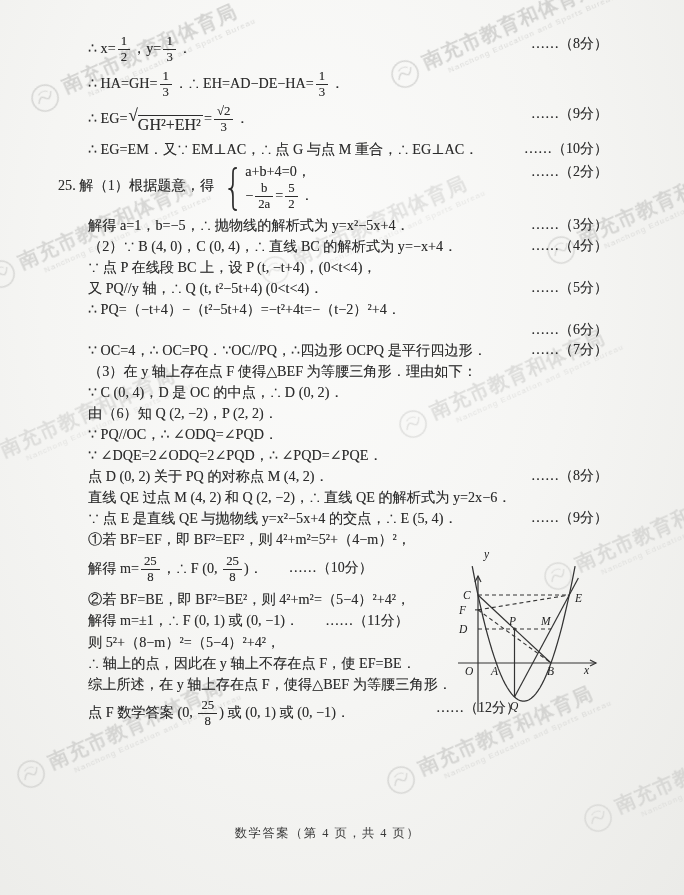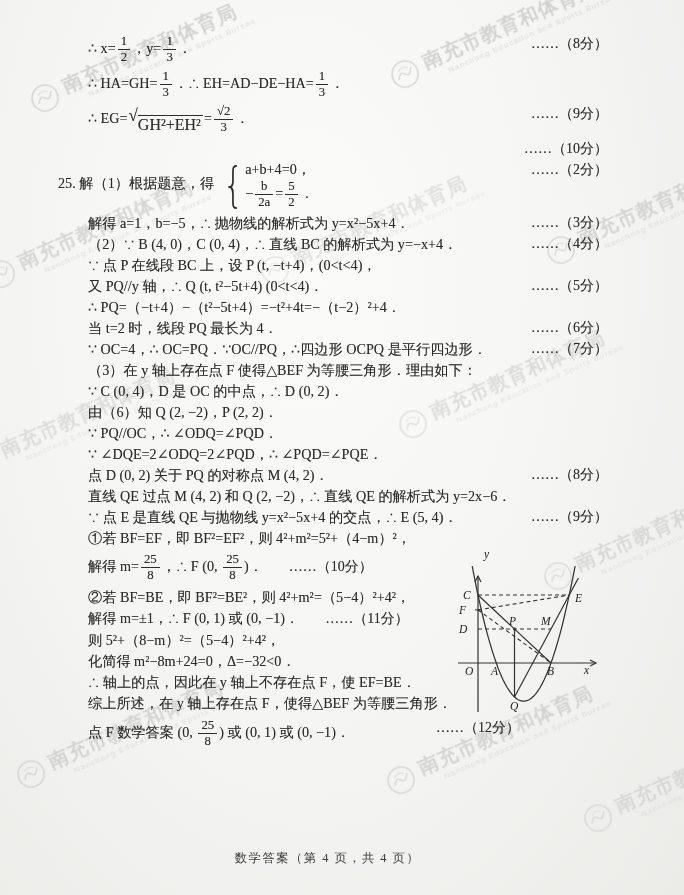--- a/index.html
+++ b/index.html
@@ -38,21 +38,21 @@
   .score{font-size:14px;white-space:nowrap;}
   .sc-r{float:right;}
   .sc-m{float:right;margin-right:88px;}
   .sc-i{margin-left:26px;}
   
   #figure{position:absolute;left:450px;top:542px;width:184px;height:178px;z-index:2;}
   #figure svg{display:block;}
   #figure text{font-family:"Liberation Serif","DejaVu Serif",serif;font-style:italic;
                font-size:11.5px;fill:#222;}
   
-  .footer{position:absolute;top:850px;left:0;width:655px;text-align:center;z-index:2;
+  .footer{position:absolute;top:825px;left:0;width:655px;text-align:center;z-index:2;
           font-size:12.3px;letter-spacing:1.5px;color:#3a3a3a;}
 </style>
 </head>
 <body>
 
 <div class="page">
   <div id="watermarks">
       <div class="wm" style="left: 32px; top: 88px; opacity: 0.55;">
         <span><svg class="wm-logo" viewBox="0 0 30 30" xmlns="http://www.w3.org/2000/svg">
             <circle cx="15" cy="15" r="13" fill="none" stroke="#bcbcba" stroke-width="1.6"></circle>
@@ -175,49 +175,48 @@
         </div>
       </div>
     </div>
   <div id="content">
       <div class="line tall"><span class="score sc-r">……（8分）</span><span class="t">∴ x=</span><span class="frac"><span class="fn">1</span><span class="fd">2</span></span><span class="t">，y=</span><span class="frac"><span class="fn">1</span><span class="fd">3</span></span><span class="t">．</span></div>
       <div class="line tall"><span class="t">∴ HA=GH=</span><span class="frac"><span class="fn">1</span><span class="fd">3</span></span><span class="t">．∴ EH=AD−DE−HA=</span><span class="frac"><span class="fn">1</span><span class="fd">3</span></span><span class="t">．</span></div>
       <div class="line tall"><span class="score sc-r">……（9分）</span><span class="t">∴ EG=</span><span class="sqrt">
           <span class="rs">√</span>
           <span class="rb">GH²+EH²</span>
         </span><span class="t">=</span><span class="frac"><span class="fn">√2</span><span class="fd">3</span></span><span class="t">．</span></div>
-      <div class="line"><span class="score sc-r">……（10分）</span></div>
+      <div class="line"><span class="score sc-r">……（10分）</span><span class="t">∴ EG=EM．又∵ EM⊥AC，∴ 点 G 与点 M 重合，∴ EG⊥AC．</span></div>
       <div class="line xtall hang"><span class="score sc-r">……（2分）</span><span class="t">25. 解（1）根据题意，得 </span><span class="cases">
           <span class="brace">{</span>
           <span class="ccol">
             <span class="crow"><span class="t">a+b+4=0，</span></span>
             <span class="crow"><span class="t">−</span><span class="frac"><span class="fn">b</span><span class="fd">2a</span></span><span class="t">=</span><span class="frac"><span class="fn">5</span><span class="fd">2</span></span><span class="t">．</span></span>
           </span>
         </span></div>
       <div class="line"><span class="score sc-r">……（3分）</span><span class="t">解得 a=1，b=−5，∴ 抛物线的解析式为 y=x²−5x+4．</span></div>
       <div class="line"><span class="score sc-r">……（4分）</span><span class="t">（2）∵ B (4, 0)，C (0, 4)，∴ 直线 BC 的解析式为 y=−x+4．</span></div>
       <div class="line"><span class="t">∵ 点 P 在线段 BC 上，设 P (t, −t+4)，(0&lt;t&lt;4)，</span></div>
       <div class="line"><span class="score sc-r">……（5分）</span><span class="t">又 PQ//y 轴，∴ Q (t, t²−5t+4) (0&lt;t&lt;4)．</span></div>
       <div class="line"><span class="t">∴ PQ=（−t+4）−（t²−5t+4）=−t²+4t=−（t−2）²+4．</span></div>
-      <div class="line"><span class="score sc-r">……（6分）</span><span class="t">当 t=2 时，线段 PQ 最长为 4．</span></div>
+      <div class="line"><span class="score sc-r">……（6分）</span></div>
       <div class="line"><span class="score sc-r">……（7分）</span><span class="t">∵ OC=4，∴ OC=PQ．∵OC//PQ，∴四边形 OCPQ 是平行四边形．</span></div>
       <div class="line"><span class="t">（3）在 y 轴上存在点 F 使得△BEF 为等腰三角形．理由如下：</span></div>
       <div class="line"><span class="t">∵ C (0, 4)，D 是 OC 的中点，∴ D (0, 2)．</span></div>
       <div class="line"><span class="t">由（6）知 Q (2, −2)，P (2, 2)．</span></div>
       <div class="line"><span class="t">∵ PQ//OC，∴ ∠ODQ=∠PQD．</span></div>
       <div class="line"><span class="t">∵ ∠DQE=2∠ODQ=2∠PQD，∴ ∠PQD=∠PQE．</span></div>
       <div class="line"><span class="score sc-r">……（8分）</span><span class="t">点 D (0, 2) 关于 PQ 的对称点 M (4, 2)．</span></div>
       <div class="line"><span class="t">直线 QE 过点 M (4, 2) 和 Q (2, −2)，∴ 直线 QE 的解析式为 y=2x−6．</span></div>
       <div class="line"><span class="score sc-r">……（9分）</span><span class="t">∵ 点 E 是直线 QE 与抛物线 y=x²−5x+4 的交点，∴ E (5, 4)．</span></div>
       <div class="line"><span class="t">①若 BF=EF，即 BF²=EF²，则 4²+m²=5²+（4−m）²，</span></div>
       <div class="line tall"><span class="t">解得 m=</span><span class="frac"><span class="fn">25</span><span class="fd">8</span></span><span class="t">，∴ F (0, </span><span class="frac"><span class="fn">25</span><span class="fd">8</span></span><span class="t">)．</span><span class="score sc-i">……（10分）</span></div>
       <div class="line"><span class="t">②若 BF=BE，即 BF²=BE²，则 4²+m²=（5−4）²+4²，</span></div>
       <div class="line"><span class="t">解得 m=±1，∴ F (0, 1) 或 (0, −1)．</span><span class="score sc-i">……（11分）</span></div>
       <div class="line"><span class="t">则 5²+（8−m）²=（5−4）²+4²，</span></div>
-      <div class="line"><span class="t">化简得 m²−8m+24=0，Δ=−32&lt;0．</span></div>
       <div class="line"><span class="t">∴ 轴上的点，因此在 y 轴上不存在点 F，使 EF=BE．</span></div>
       <div class="line"><span class="t">综上所述，在 y 轴上存在点 F，使得△BEF 为等腰三角形．</span></div>
       <div class="line tall"><span class="score sc-m">……（12分）</span><span class="t">点 F 数学答案 (0, </span><span class="frac"><span class="fn">25</span><span class="fd">8</span></span><span class="t">) 或 (0, 1) 或 (0, −1)．</span></div>
     </div>
   <div id="figure">
       <svg width="184" height="178" viewBox="0 0 184 178">
         <line x1="28" y1="53" x2="119.25" y2="53" stroke="#333" stroke-width="1.1" stroke-dasharray="4 3"></line>
         <line x1="28" y1="67.875" x2="119.25" y2="53" stroke="#333" stroke-width="1.1" stroke-dasharray="4 3"></line>
         <line x1="28" y1="67.875" x2="101" y2="121" stroke="#333" stroke-width="1.1" stroke-dasharray="4 3"></line>
         <line x1="28" y1="87" x2="101" y2="87" stroke="#333" stroke-width="1.1" stroke-dasharray="4 3"></line>

